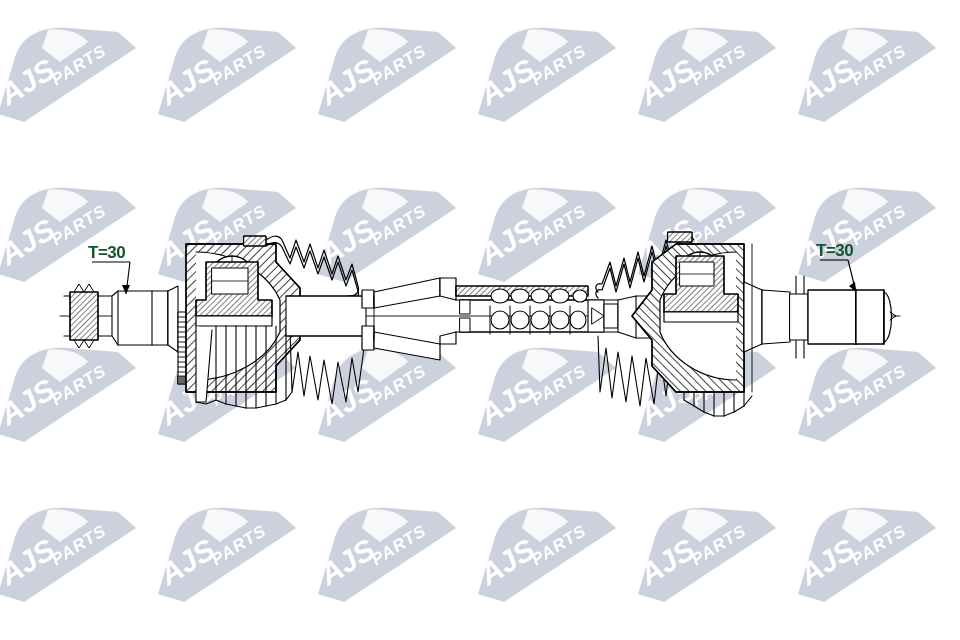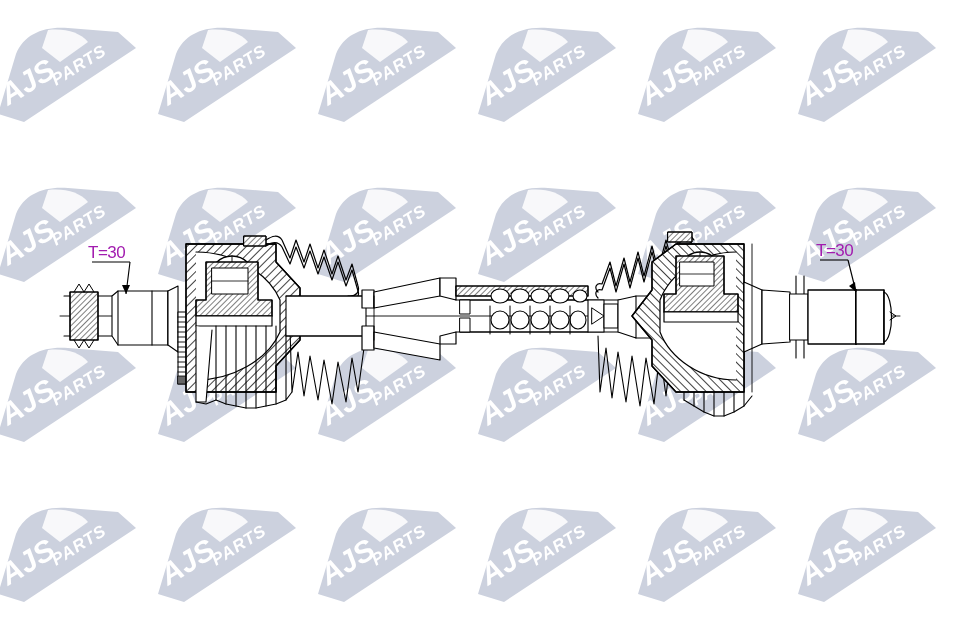--- a/index.html
+++ b/index.html
@@ -7,21 +7,21 @@
     width:960px;height:640px;background:#ffffff;
     font-family:"Liberation Sans",sans-serif;overflow:hidden;position:relative;
   }
   #stage{position:relative;width:960px;height:640px;background:#fff;overflow:hidden;}
   .layer{position:absolute;left:0;top:0;width:960px;height:640px;}
   #wm-layer{z-index:1;}
   #drawing-layer{z-index:2;}
   #label-layer{z-index:3;}
   .wm{position:absolute;width:150px;height:110px;}
   .lbl{
-    position:absolute;color:#a21caf;font-weight:400;
+    position:absolute;color:#14532d;font-weight:700;
     font-family:"Liberation Sans",sans-serif;
     letter-spacing:-0.5px;white-space:nowrap;
   }
 </style>
 </head>
 <body>
 
 <div id="stage">
 
   <div class="layer" id="wm-layer">

